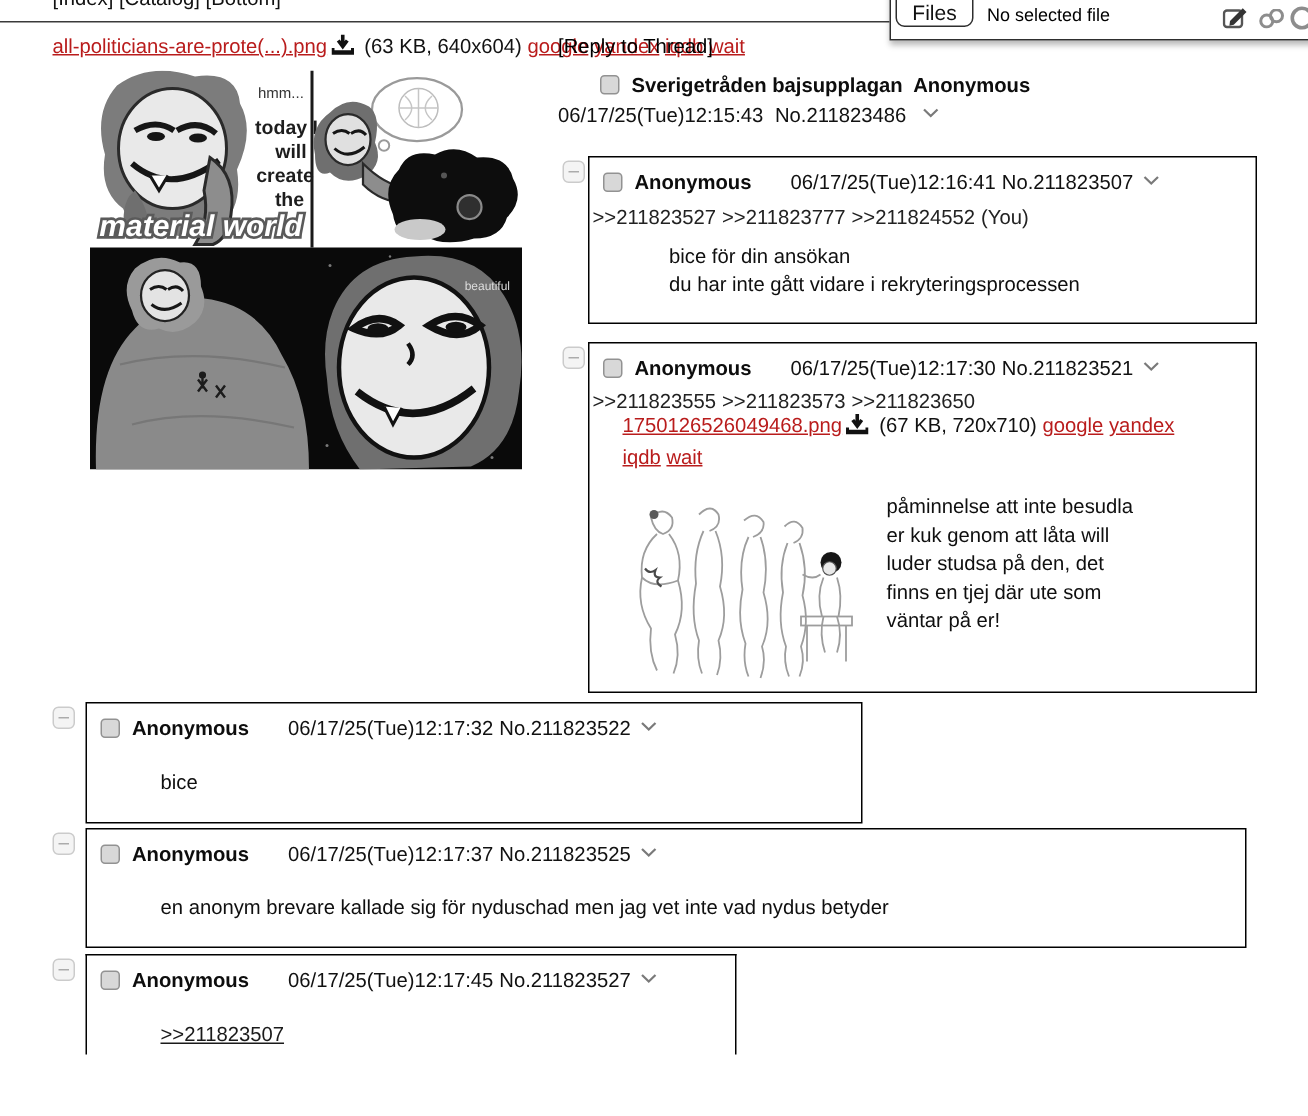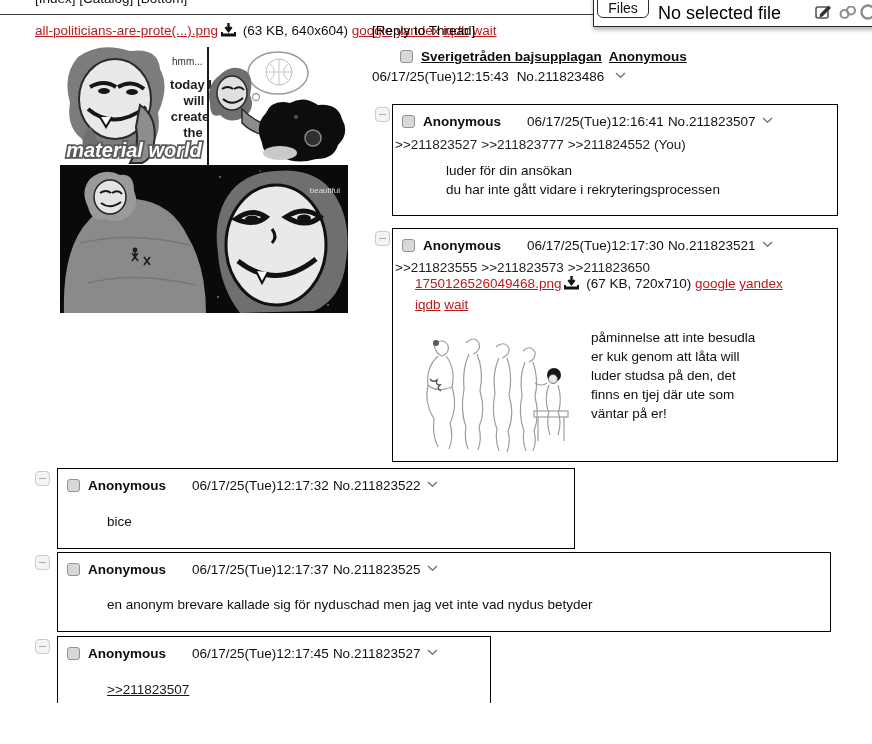--- a/index.html
+++ b/index.html
@@ -21,21 +21,21 @@
   .collapse .minus{position:absolute;left:3px;right:3px;top:6px;border-top:1.5px solid #ababab;}
   .backlinks{position:absolute;left:2px;white-space:nowrap;color:#222;}
   .backlinks a{text-decoration:none;color:#222;margin-right:4px;}
   .bodytext{position:absolute;line-height:19px;color:#0f0f0f;}
   .fileline a{color:#b91c1c;}
   .dlicon{display:inline-block;vertical-align:-2px;margin:0 3px;}
   .filespanel{position:absolute;left:593px;top:-10px;width:300px;height:37px;background:#fff;
               border:1px solid #2e2e2e;box-shadow:0 3px 4px rgba(0,0,0,0.28);box-sizing:border-box;}
   .filestab{position:absolute;left:3px;top:-6px;width:52px;height:33px;border:1px solid #2e2e2e;
             border-radius:6px;text-align:center;line-height:44px;font-size:14px;background:#fff;box-sizing:border-box;}
-  .filesstatus{position:absolute;left:64px;top:12px;font-size:18px;color:#000;white-space:nowrap;}
+  .filesstatus{position:absolute;left:64px;top:12px;font-size:12px;color:#000;white-space:nowrap;}
   .panelicon{position:absolute;top:13px;cursor:pointer;}
   .hrline{position:absolute;left:0;top:14px;width:594px;border-top:1px solid #3a3a3a;}
   .topnav{position:absolute;left:35px;top:-9px;white-space:nowrap;color:#111;cursor:pointer;}
   svg text{font-family:"Liberation Sans","DejaVu Sans",sans-serif;}
 </style>
 </head>
 <body>
 
 <div id="page">
 
@@ -140,21 +140,21 @@
     <path d="M176 172 Q192 160 206 170 Q194 180 176 172 Z" fill="none" stroke="#111" stroke-width="5"></path>
     <path d="M226 170 Q244 158 260 170 Q246 182 226 170 Z" fill="none" stroke="#111" stroke-width="5"></path>
     <ellipse cx="192" cy="172" rx="7" ry="3.5" fill="#111"></ellipse>
     <ellipse cx="244" cy="171" rx="7" ry="3.5" fill="#111"></ellipse>
     <path d="M212 182 Q218 190 212 196" stroke="#111" stroke-width="3" fill="none"></path>
     <path d="M178 214 Q216 244 256 212" stroke="#111" stroke-width="5" fill="none"></path>
     <path d="M196 224 L202 236 L208 225" fill="#fff" stroke="#111" stroke-width="2"></path>
     <text x="280" y="146" font-size="8" fill="#dddddd" text-anchor="end">beautiful</text>
   </svg>
 
-  <div class="abs" style="left:400px;top:49px;white-space:nowrap;text-decoration:underline;">
+  <div class="abs" style="left:400px;top:49px;white-space:nowrap;">
     <span class="chk"></span><span class="name" style="margin-right:7px;">Sverigetråden bajsupplagan</span><span class="name">Anonymous</span>
   </div>
   <div class="abs" style="left:372px;top:67px;white-space:nowrap;">
     <span>06/17/25(Tue)12:15:43</span>
     <span class="num">No.211823486</span>
     <span class="chev"><svg width="11" height="7" viewBox="0 0 11 7">
           <polyline points="1,1 5.5,5.3 10,1" stroke="#7a7a7a" stroke-width="1.5" fill="none"></polyline>
         </svg></span>
   </div>
 
@@ -177,21 +177,21 @@
   <div class="postbox" style="left:392px;top:104px;width:446px;height:112px;">
     <div class="hdr">
       <span class="chk"></span><span class="name">Anonymous</span><span class="datetime">06/17/25(Tue)12:16:41</span><span class="num">No.211823507</span><span class="chev"><svg width="11" height="7" viewBox="0 0 11 7">
             <polyline points="1,1 5.5,5.3 10,1" stroke="#7a7a7a" stroke-width="1.5" fill="none"></polyline>
           </svg></span>
     </div>
     <div class="backlinks" style="top:32px;">
       <a>&gt;&gt;211823527</a><a>&gt;&gt;211823777</a><a>&gt;&gt;211824552</a><span>(You)</span>
     </div>
     <div class="bodytext" style="left:53px;top:56px;">
-      <div>luder för din ansökan</div>
+      <div>bice för din ansökan</div>
       <div>du har inte gått vidare i rekryteringsprocessen</div>
     </div>
   </div>
 
   <div class="postbox" style="left:392px;top:228px;width:446px;height:234px;">
     <div class="hdr">
       <span class="chk"></span><span class="name">Anonymous</span><span class="datetime">06/17/25(Tue)12:17:30</span><span class="num">No.211823521</span><span class="chev"><svg width="11" height="7" viewBox="0 0 11 7">
             <polyline points="1,1 5.5,5.3 10,1" stroke="#7a7a7a" stroke-width="1.5" fill="none"></polyline>
           </svg></span>
     </div>

